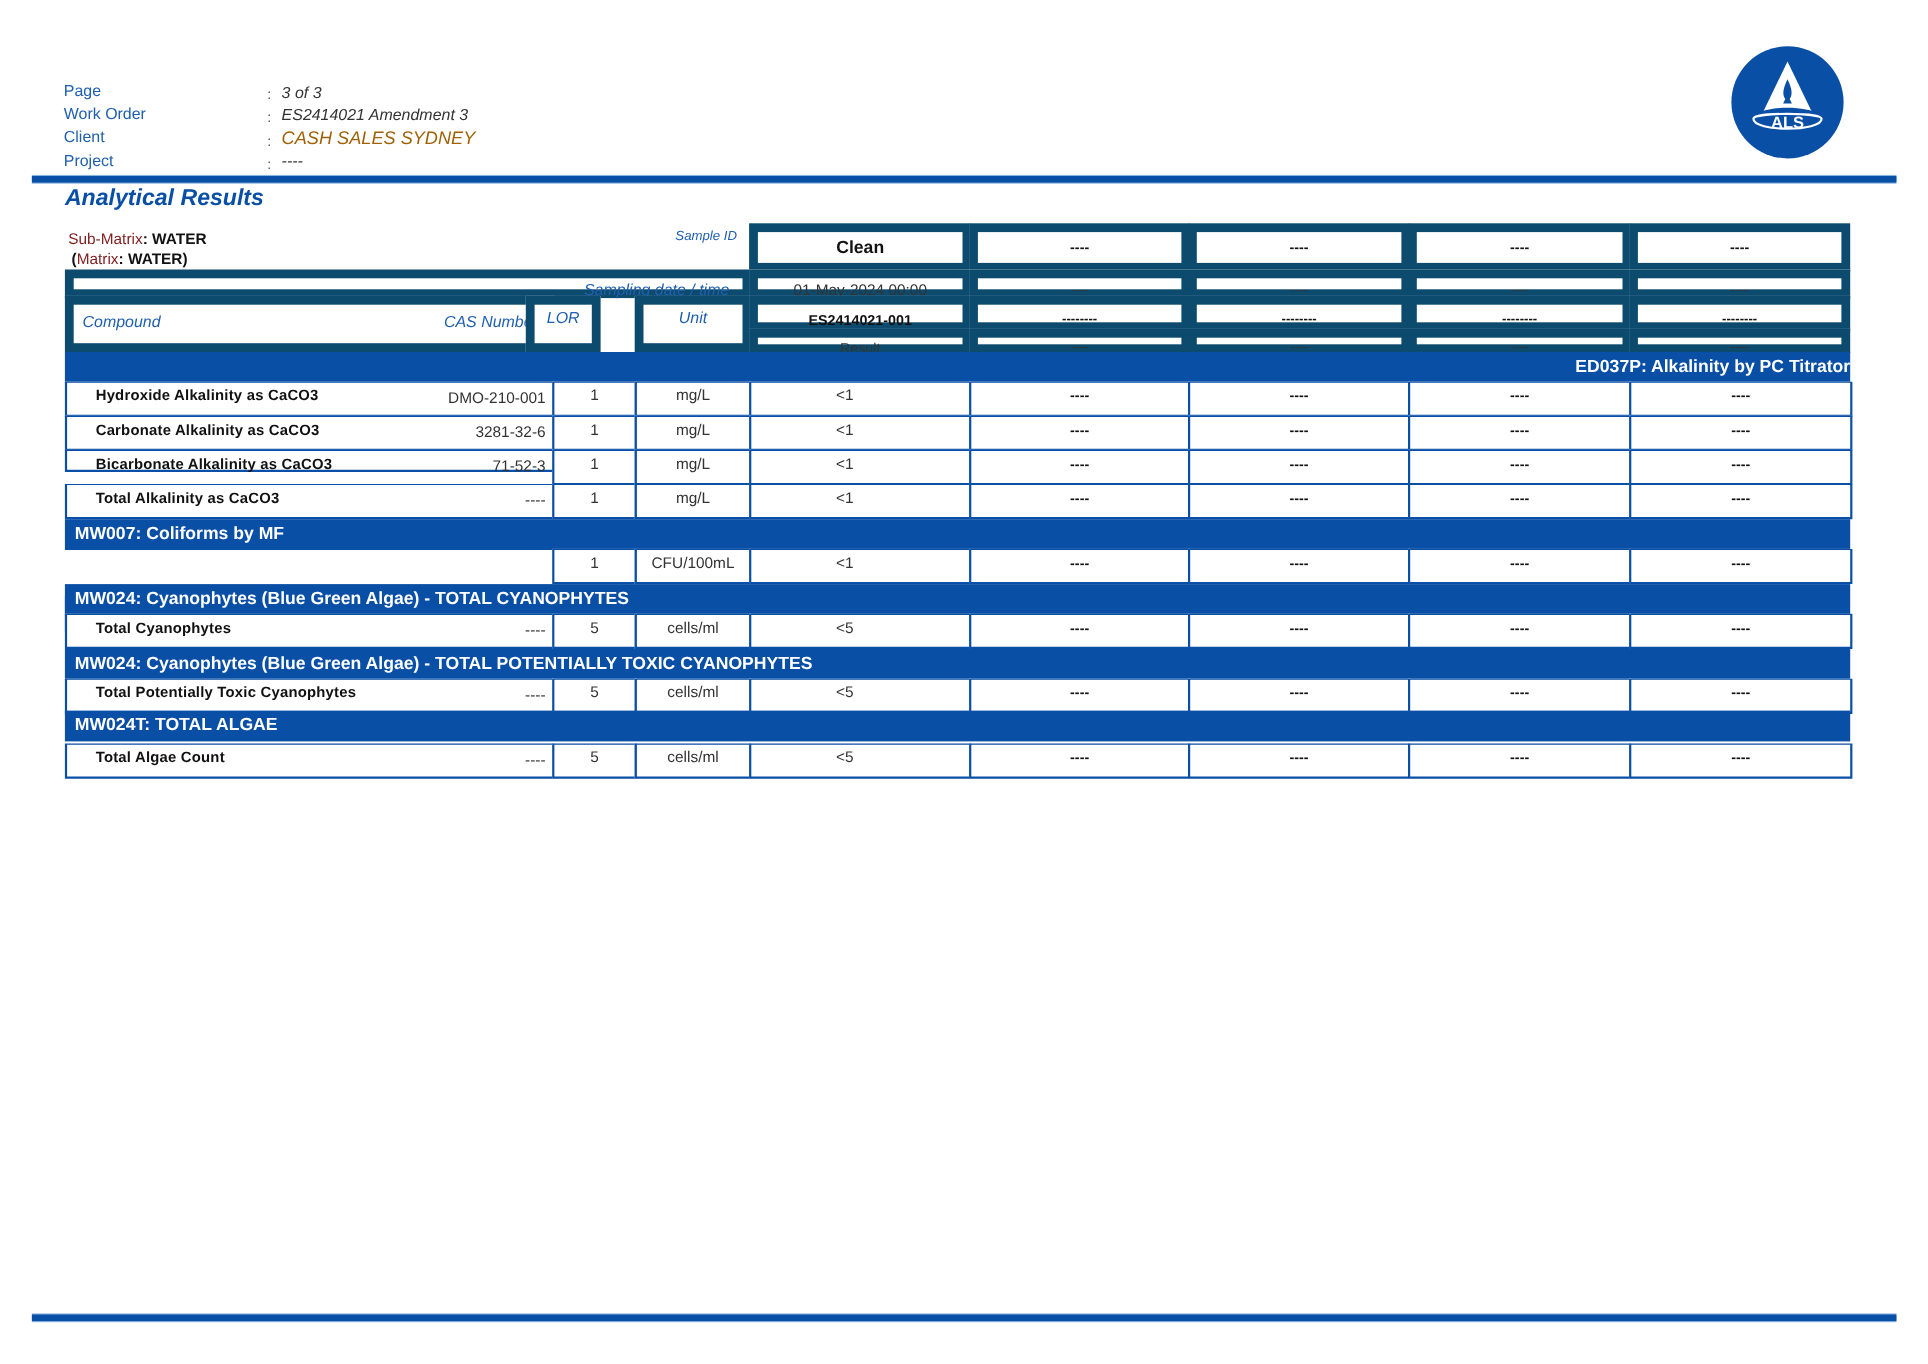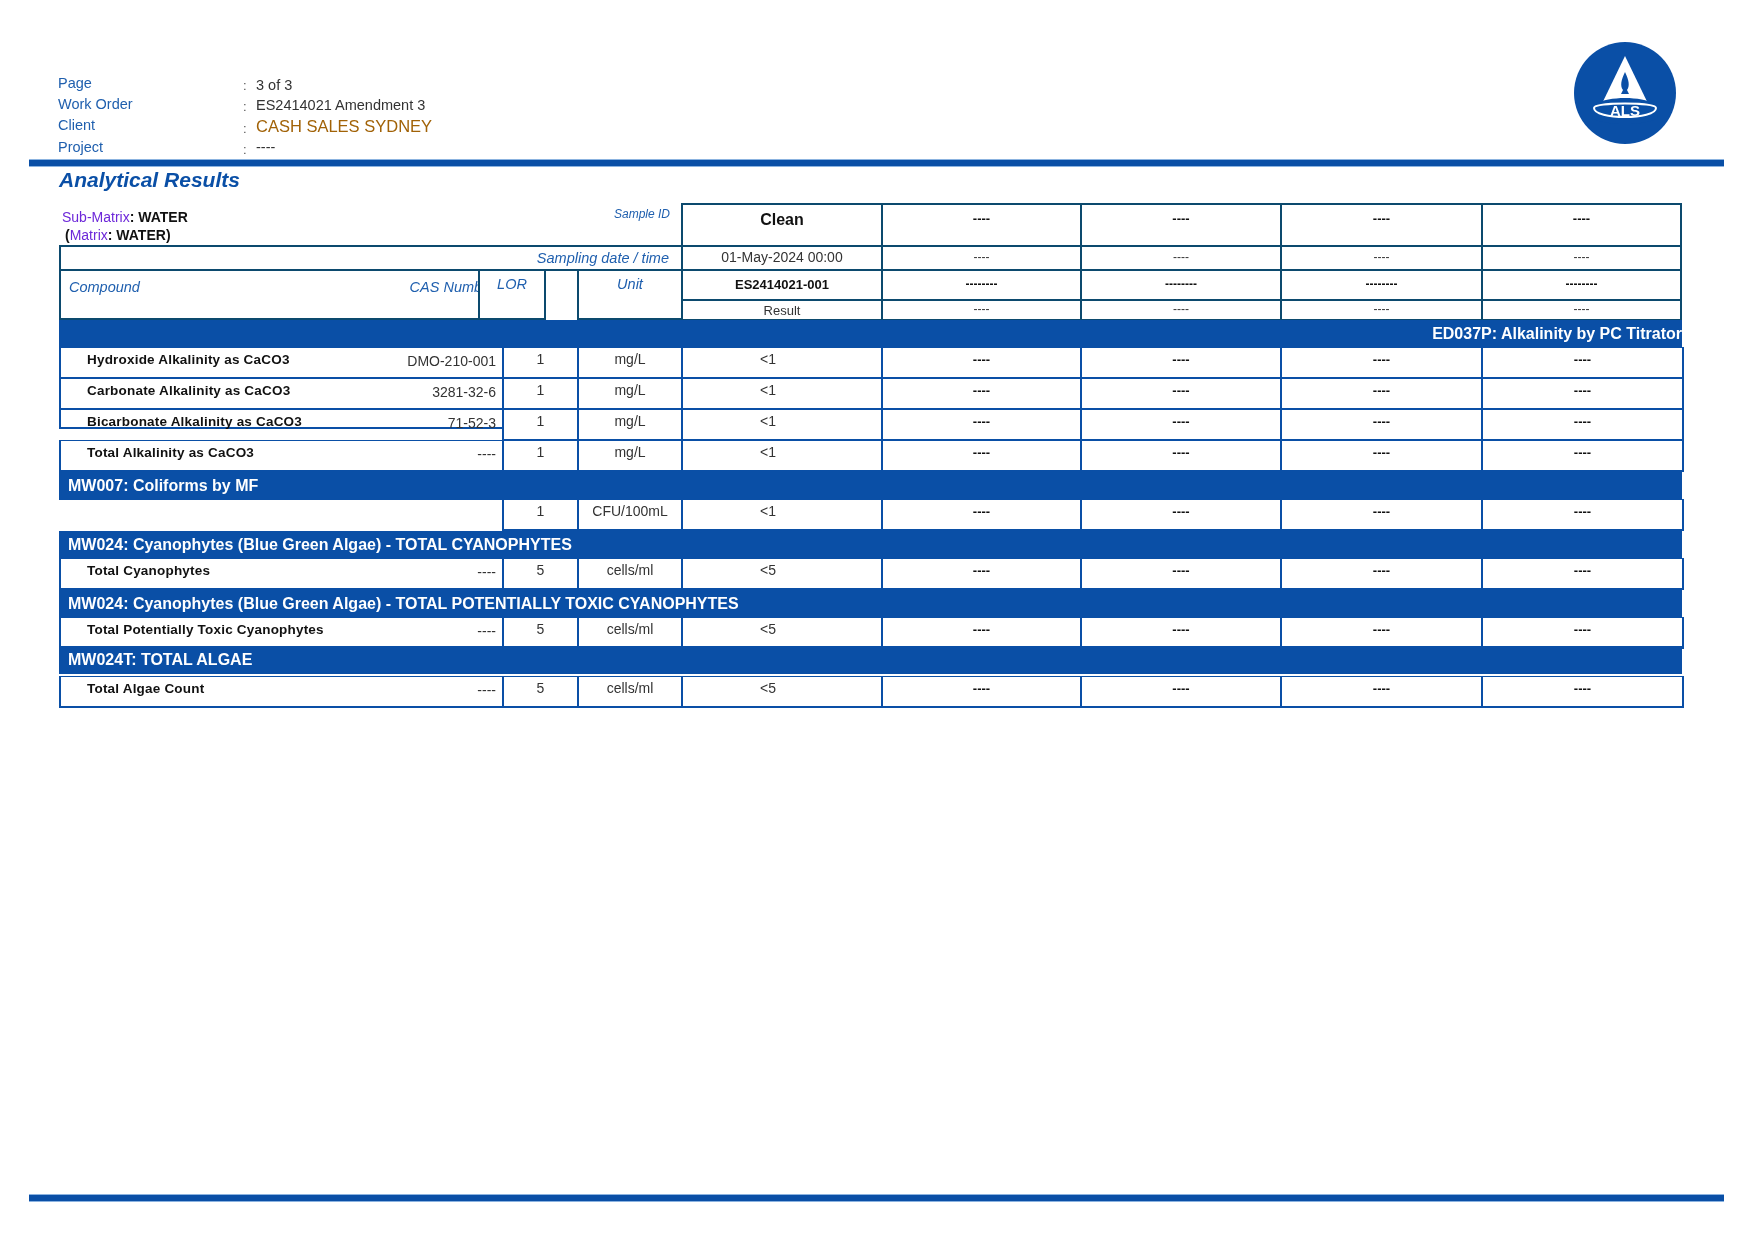--- a/index.html
+++ b/index.html
@@ -1,31 +1,31 @@
 <!DOCTYPE html>
 <html><head>
 <meta charset="utf-8">
 <style>
   html, body { margin:0; padding:0; background:#ffffff; }
   body { width:1753px; height:1240px; position:relative; overflow:hidden;
          font-family:"Liberation Sans", sans-serif; color:#222; }
   .abs { position:absolute; }
   .meta-label { position:absolute; left:58px; font-size:14.5px; color:#1f5fae; }
   .meta-colon { position:absolute; left:243px; font-size:13px; color:#555; }
-  .meta-value { position:absolute; left:256px; font-size:14.5px; color:#333; }
+  .meta-value { position:absolute; left:256px; font-size:14.5px; color:#333;font-style:italic; }
   .rule { position:absolute; left:29px; width:1695px; height:6px; background:#0a4fa6;
           box-shadow:0 1px 0 #8bb3e0, 0 -1px 0 #8bb3e0; }
   .title { position:absolute; left:59px; top:168px; font-size:21px; font-weight:bold;
            font-style:italic; color:#0a4fa6; }
-  .lbl-blue { color:#6d28d9; }
+  .lbl-blue { color:#7f1d1d; }
   .bold-dark { color:#111; font-weight:bold; }
   .it { font-style:italic; color:#1f5fae; }
 
   
-  .cell { position:absolute; box-sizing:border-box; border:2px solid #0c4a6e;
+  .cell { position:absolute; box-sizing:border-box; border:8px solid #0c4a6e;
           background:#fff; display:flex; justify-content:center; font-size:14px; }
   .sect { position:absolute; left:59px; width:1623px; height:28px; background:#0a4fa6;
           color:#fff; font-weight:bold; font-size:16px; line-height:28px; padding-left:9px;
           box-sizing:border-box; }
   .row-cell { position:absolute; box-sizing:border-box; border:2px solid #0a4fa6;
               border-top-width:1px; background:#fff; }
   .cmp { font-weight:bold; font-size:13.5px; color:#111; position:absolute; left:26px; top:4px; letter-spacing:0.2px; }
   .cas { font-size:14px; color:#333; position:absolute; right:6px; top:5px; }
   .ctr { position:absolute; left:0; right:0; text-align:center; top:3px; font-size:14px; color:#333; }
   .dash-b { position:absolute; left:0; right:0; text-align:center; top:4px; font-size:13px; font-weight:bold; color:#111; }

